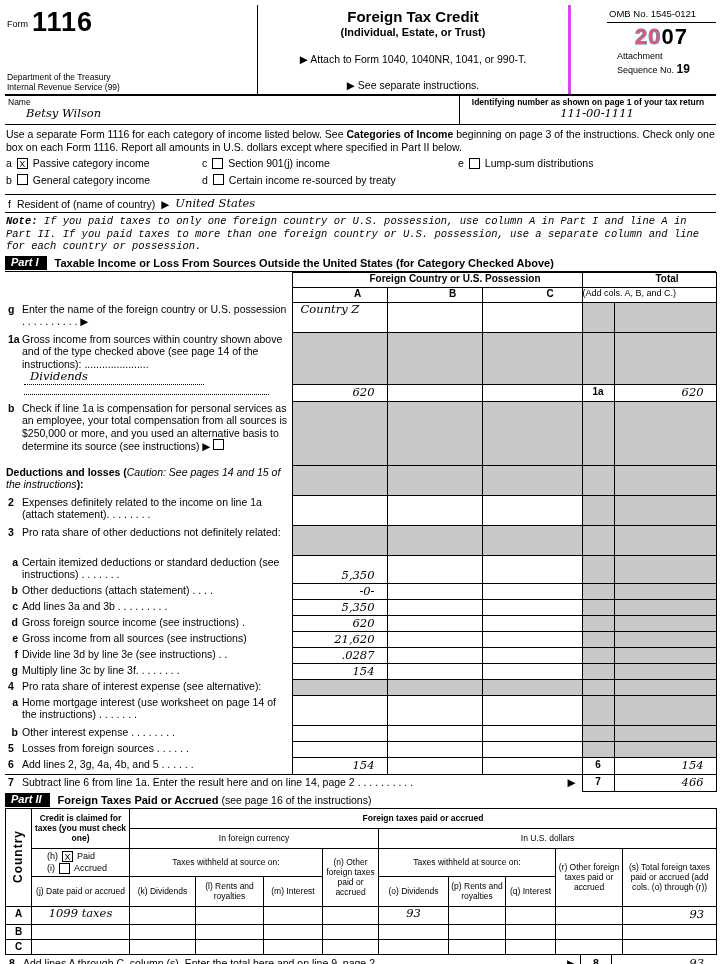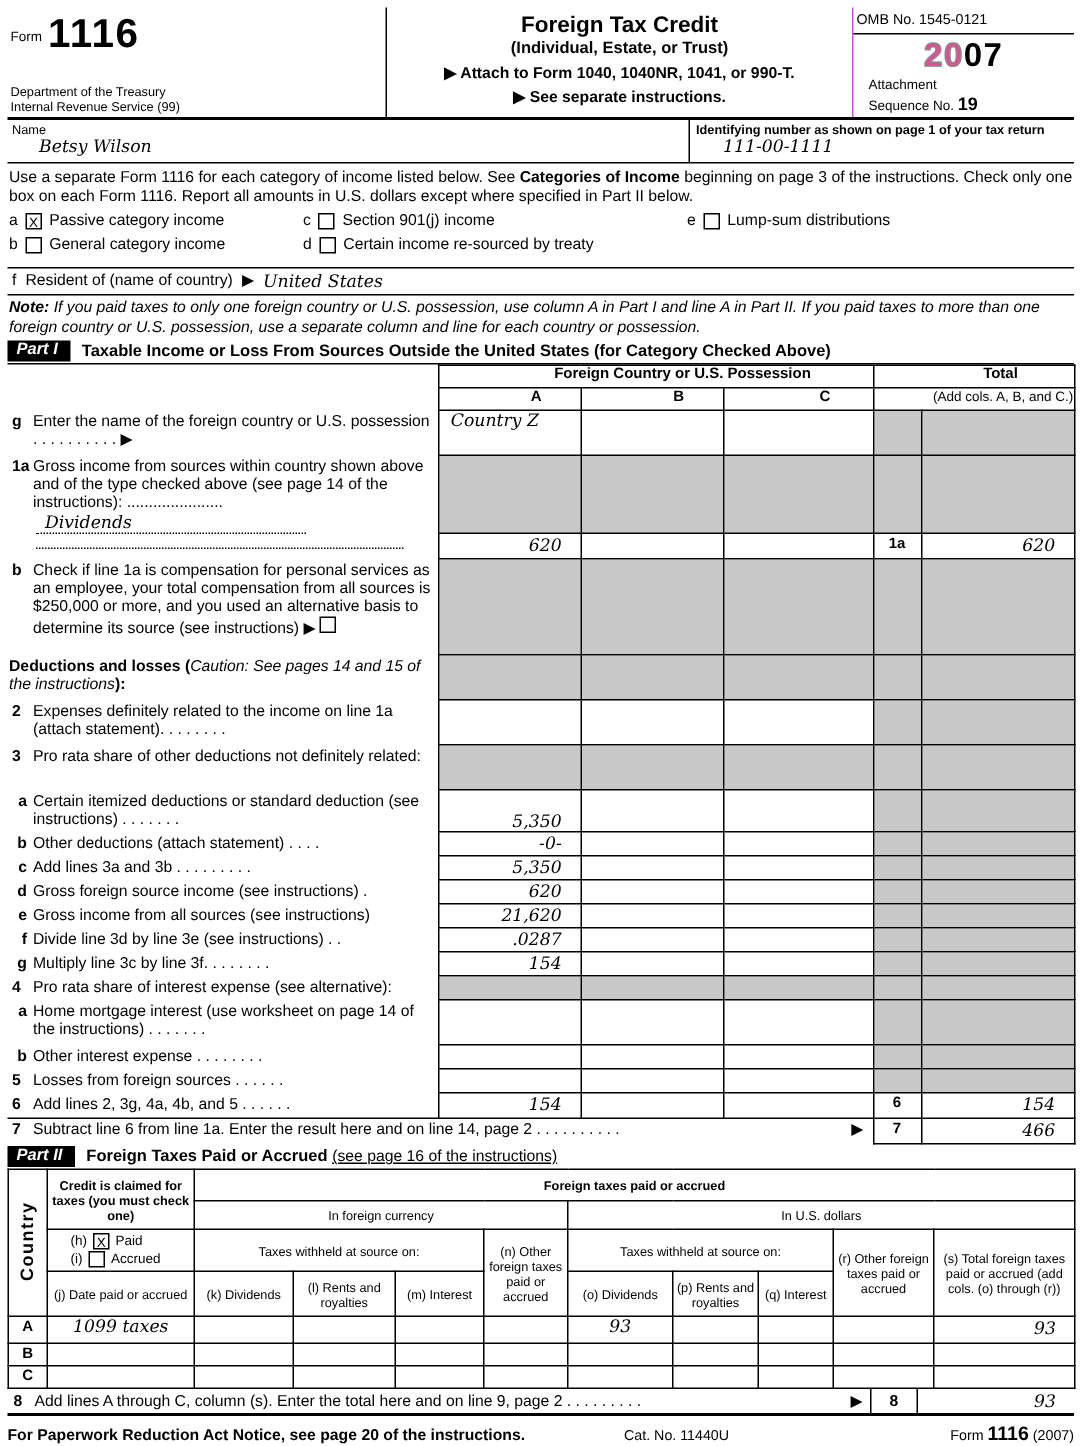--- a/index.html
+++ b/index.html
@@ -16,68 +16,68 @@
   
   .hdr { display:flex; border-bottom:2px solid #000; }
   .hdr-left { width:253px; border-right:1px solid #000; padding:2px 4px 2px 2px; display:flex; flex-direction:column; justify-content:space-between; }
   .formline { display:flex; align-items:flex-start; gap:4px; }
   .form-word { font-size:9px; margin-top:12px; }
   .form-no { font-size:27px; font-weight:bold; letter-spacing:1px; }
   .dept { font-size:8.5px; line-height:1.2; }
   .hdr-center { flex:1; text-align:center; padding:3px 2px; }
   .title { font-size:15px; font-weight:bold; }
   .subtitle { font-size:11px; font-weight:bold; }
-  .attach { font-size:10.5px; font-weight:bold; margin-top:4px; }
-  .hdr-right { width:148px; border-left:1px solid #d946ef; text-align:center; }
+  .attach { font-size:10.5px; font-weight:normal; margin-top:14px; }
+  .hdr-right { width:148px; border-left:3px solid #d946ef; text-align:center;padding-left:36px; }
   .omb { font-size:9.5px; padding:3px 2px; border-bottom:1px solid #000; text-align:left; }
   .year { font-size:22px; font-weight:bold; letter-spacing:1px; padding-top:1px; }
   .year-outline { color:#ec4899; -webkit-text-stroke:1px #888; text-shadow:0 0 1px #888; }
   .attach-seq { font-size:9px; text-align:left; padding:1px 0 2px 10px; line-height:1.2; }
   .seq-no { font-size:12px; font-weight:bold; }
 
   
   .nmrow { display:flex; border-bottom:1px solid #000; min-height:29px; }
   .nm-left { flex:1; padding:1px 3px; }
-  .nm-right { width:257px; border-left:1px solid #000; padding:1px 4px; }
+  .nm-right { width:257px; border-left:1px solid #000; padding:1px 4px;text-align:center; }
   .fld-label { font-size:8.5px; }
   .fld-label-b { font-size:8.5px; font-weight:bold; }
   .nm-val { padding-left:18px; }
 
   .intro { padding:3px 1px 2px 1px; }
 
   
   .cats { display:flex; padding:2px 1px 4px 1px; }
   .cat-col1 { width:196px; } .cat-col2 { width:256px; } .cat-col3 { flex:1; }
   .cat-item { display:flex; align-items:center; gap:5px; margin-bottom:4px; }
   .cb { display:inline-block; width:11px; height:11px; border:1px solid #000; font-size:9px; line-height:10px; text-align:center; flex:none; }
 
   .frow { display:flex; align-items:center; gap:6px; border-top:1px solid #000; border-bottom:1px solid #000; padding:2px 3px; }
-  .note { padding:2px 1px; }
+  .note { padding:2px 1px;font-family:Liberation Mono, monospace; }
 
   
   .partrow { display:flex; align-items:flex-end; gap:8px; padding:1px 0; border-bottom:1px solid #000; }
   .pbadge { background:#000; color:#fff; font-weight:bold; font-style:italic; font-size:11px; padding:0 8px 1px 6px; }
   .ptitle { font-weight:bold; font-size:11px; }
-  .pparen { font-weight:normal; font-size:10.5px;text-decoration:underline; }
+  .pparen { font-weight:normal; font-size:10.5px; }
 
   
   table { border-collapse:collapse; table-layout:fixed; width:711px; }
   td { vertical-align:top; font-size:10.5px; overflow:hidden; }
   .c  { border:1px solid #000; }
   .sh { background:#c8c8c8; }
   .ctr { text-align:center; }
   .lt { border:none; padding:1px 3px 1px 1px; }
   .ltxt { display:flex; }
   .lnum { width:16px; flex:none; font-weight:bold; padding-left:2px; }
   .lnum2 { width:16px; flex:none; font-weight:bold; text-align:right; padding-right:4px; }
   .ltb { flex:1; }
   .val { text-align:right; padding:1px 12px 0 2px; }
   .boxlbl { font-weight:bold; font-size:10px; text-align:center; padding-top:1px; }
   .chdr { font-weight:bold; text-align:center; font-size:10px;padding-left:36px; }
-  .chdr-sm { text-align:right; font-size:9px; }
+  .chdr-sm { text-align:left; font-size:9px; }
   .arr { flex:none; padding:0 3px; }
   .wrote { margin-left:18px; border-bottom:1px dotted #000; width:180px; padding-left:6px; }
   .dotline { border-bottom:1px dotted #000; height:10px; margin-left:18px; width:245px; }
 
   
   .p2hdr td { font-size:8.5px; text-align:center; vertical-align:middle; padding:1px; }
   .vert { writing-mode:vertical-rl; transform:rotate(180deg); font-weight:bold; font-size:12px; letter-spacing:1px; text-align:center; margin:0 auto; }
   .p2cb-line { display:flex; align-items:center; gap:4px; justify-content:flex-start; padding-left:14px; margin:1px 0; font-size:9px; }
 
   .sumrow { display:flex; align-items:stretch; border-bottom:2px solid #000; }

